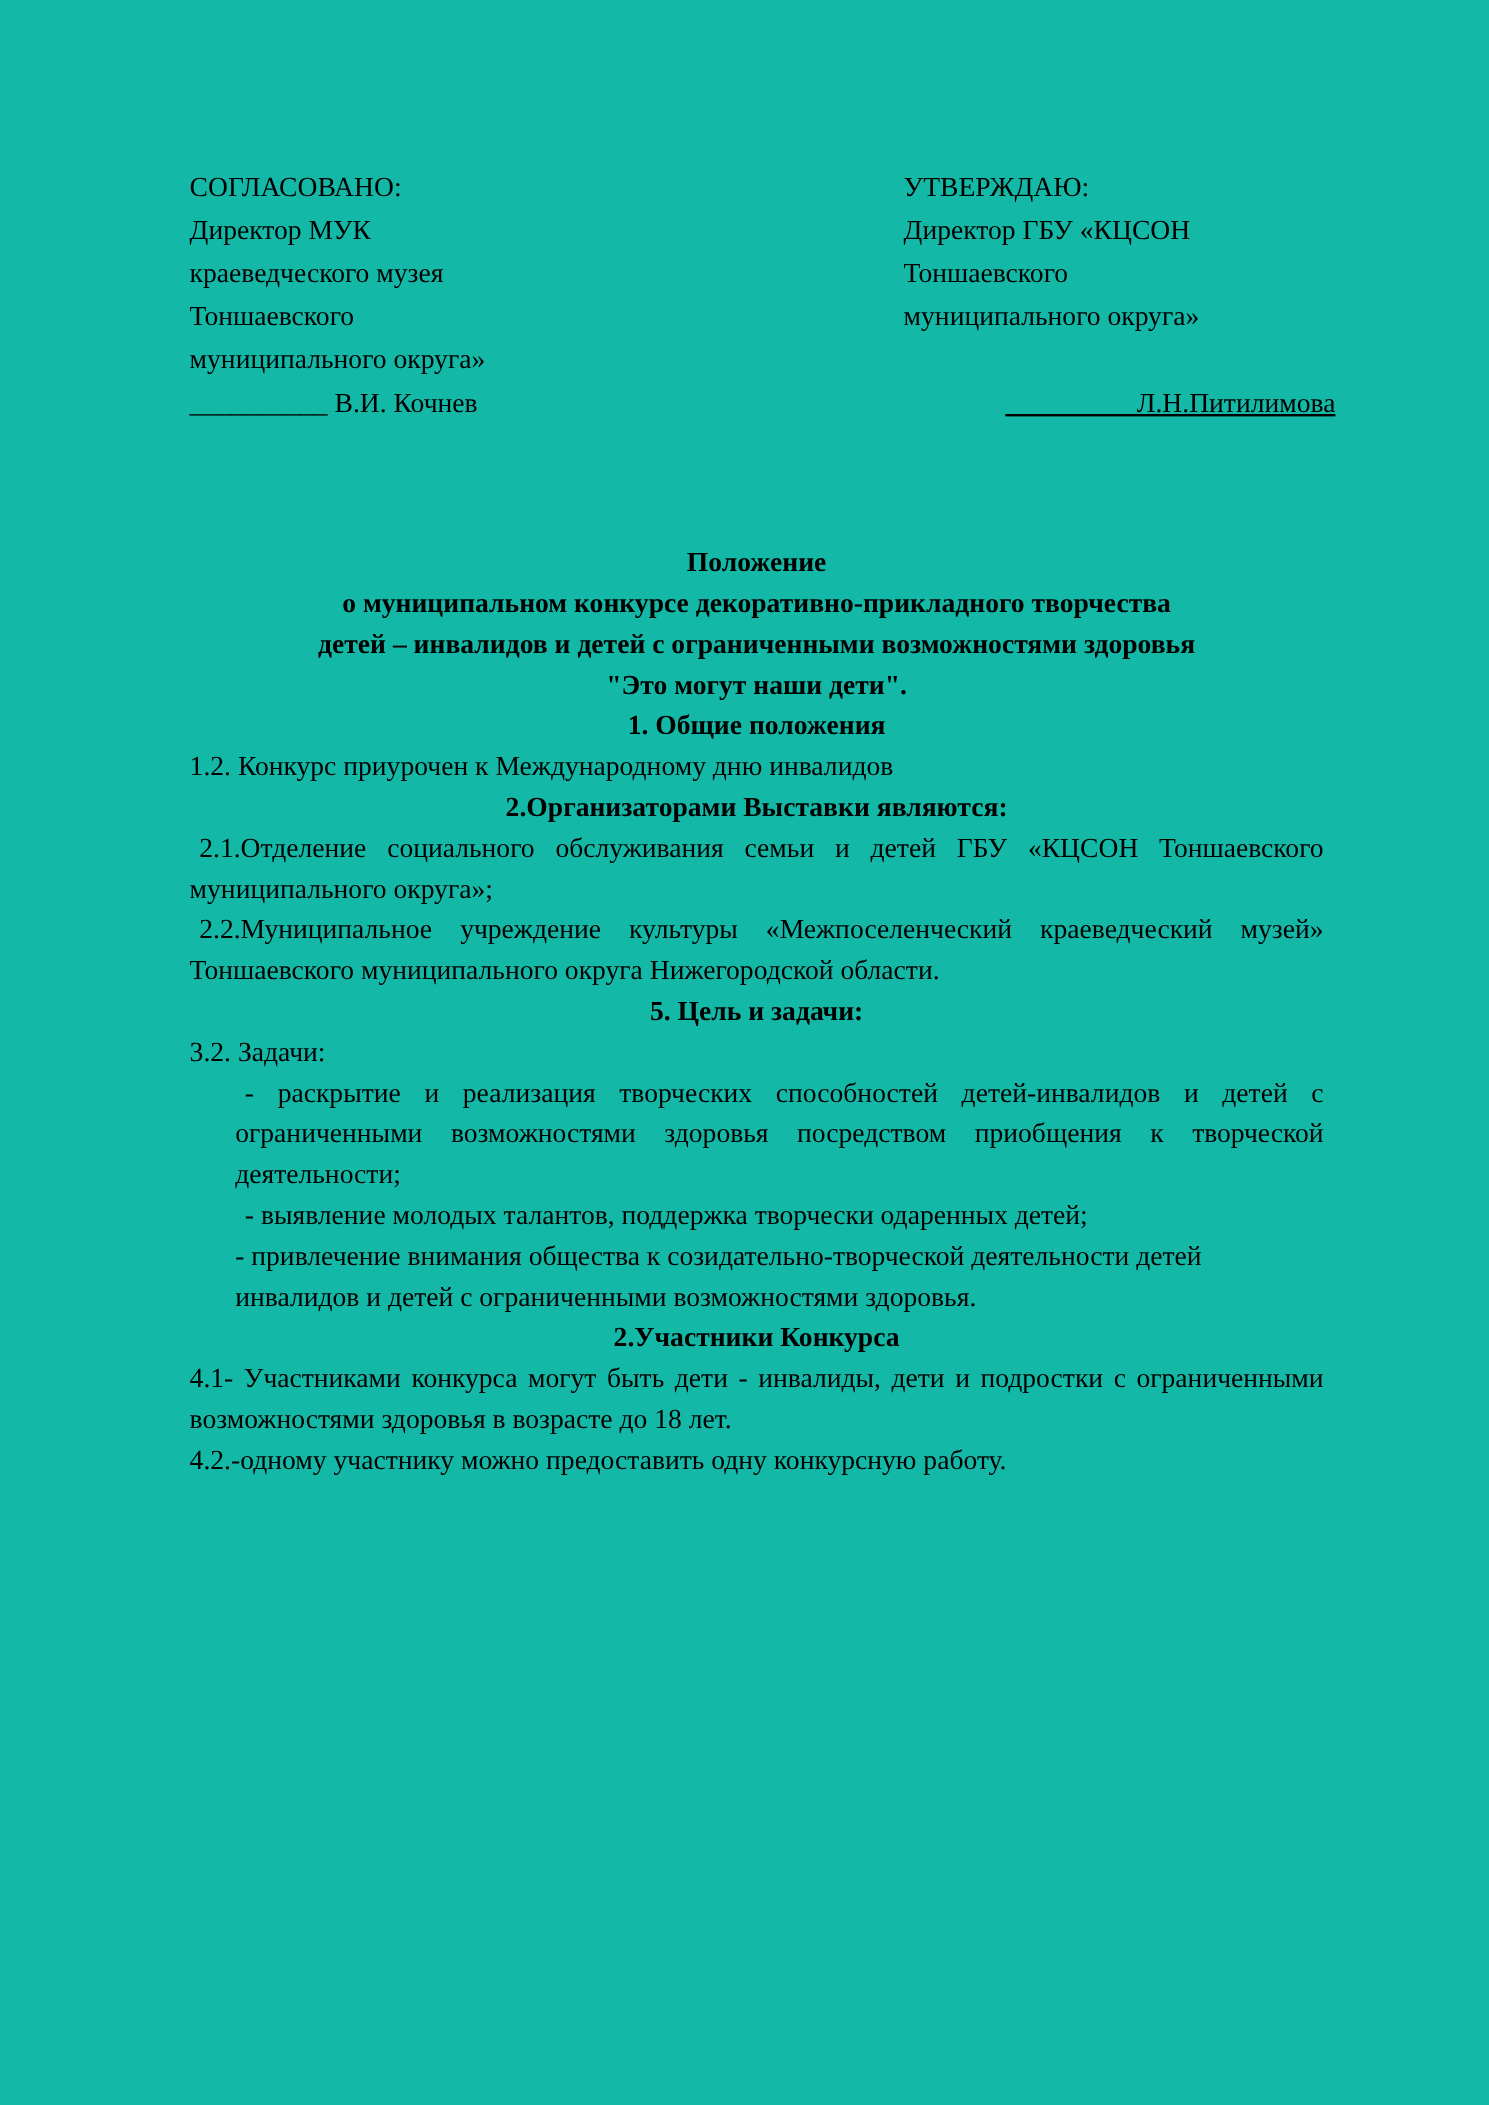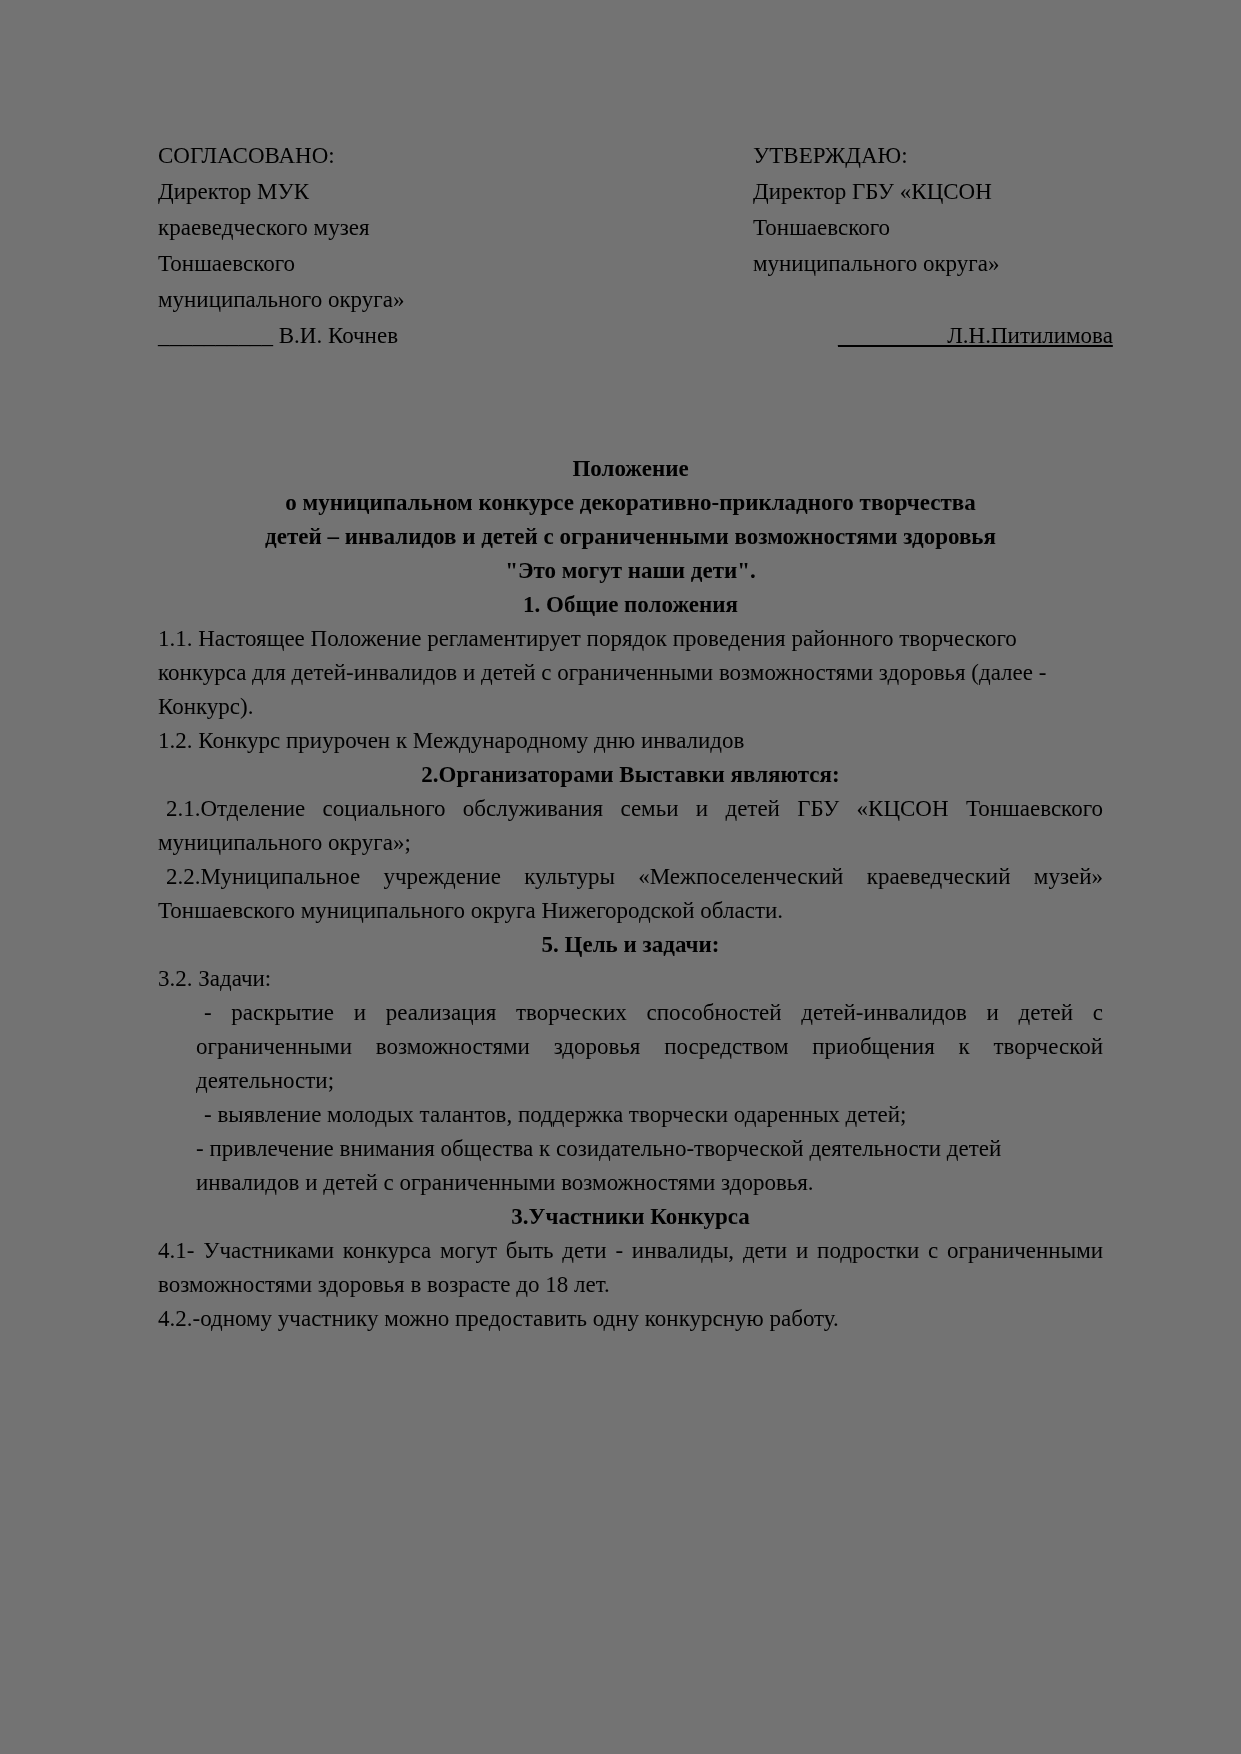--- a/index.html
+++ b/index.html
@@ -5,21 +5,21 @@
   html, body {
     margin: 0;
     padding: 0;
     background: #ffffff;
   }
   .page {
     position: relative;
     width: 1241px;
     height: 1754px;
     box-sizing: border-box;
-    background: #737373;
+    background: #14b8a6;
     color: #000000;
     font-family: "Liberation Serif", "DejaVu Serif", serif;
     font-size: 23px;
     padding: 138px 138px 0 158px;
     overflow: hidden;
   }
 
   
   .approval {
     display: flex;
@@ -80,34 +80,33 @@
   <div class="title-block">
     <div>Положение</div>
     <div>о муниципальном конкурсе декоративно-прикладного творчества</div>
     <div>детей – инвалидов и детей с ограниченными возможностями здоровья</div>
     <div>"Это могут наши дети".</div>
   </div>
 
   <div class="body-text">
 
     <div class="heading">1.  Общие положения</div>
-    <div class="para">1.1. Настоящее Положение регламентирует порядок проведения районного творческого конкурса для детей-инвалидов и детей с ограниченными возможностями здоровья (далее - Конкурс).</div>
     <div class="para">1.2. Конкурс приурочен к Международному дню инвалидов</div>
 
     <div class="heading">2.Организаторами Выставки являются:</div>
     <div class="para justify first-indent">2.1.Отделение социального обслуживания семьи и детей ГБУ «КЦСОН Тоншаевского муниципального округа»;</div>
     <div class="para justify first-indent">2.2.Муниципальное учреждение культуры «Межпоселенческий краеведческий музей» Тоншаевского муниципального округа Нижегородской области.</div>
 
     <div class="heading">5. Цель и задачи:</div>
     <div class="para">3.2. Задачи:</div>
     <div class="items">
       <div class="para justify first-indent">- раскрытие и реализация творческих способностей детей-инвалидов и детей с ограниченными возможностями здоровья  посредством приобщения к творческой деятельности;</div>
       <div class="para first-indent">- выявление молодых талантов, поддержка творчески одаренных детей;</div>
       <div class="para">- привлечение внимания общества к созидательно-творческой деятельности детей инвалидов и детей с ограниченными возможностями здоровья.</div>
     </div>
 
-    <div class="heading">3.Участники Конкурса</div>
+    <div class="heading">2.Участники Конкурса</div>
     <div class="para justify">4.1- Участниками конкурса могут быть дети - инвалиды, дети и подростки с ограниченными возможностями здоровья в возрасте  до 18 лет.</div>
     <div class="para">4.2.-одному участнику можно предоставить одну конкурсную работу.</div>
 
   </div>
 
 </div>
 
 </body></html>

